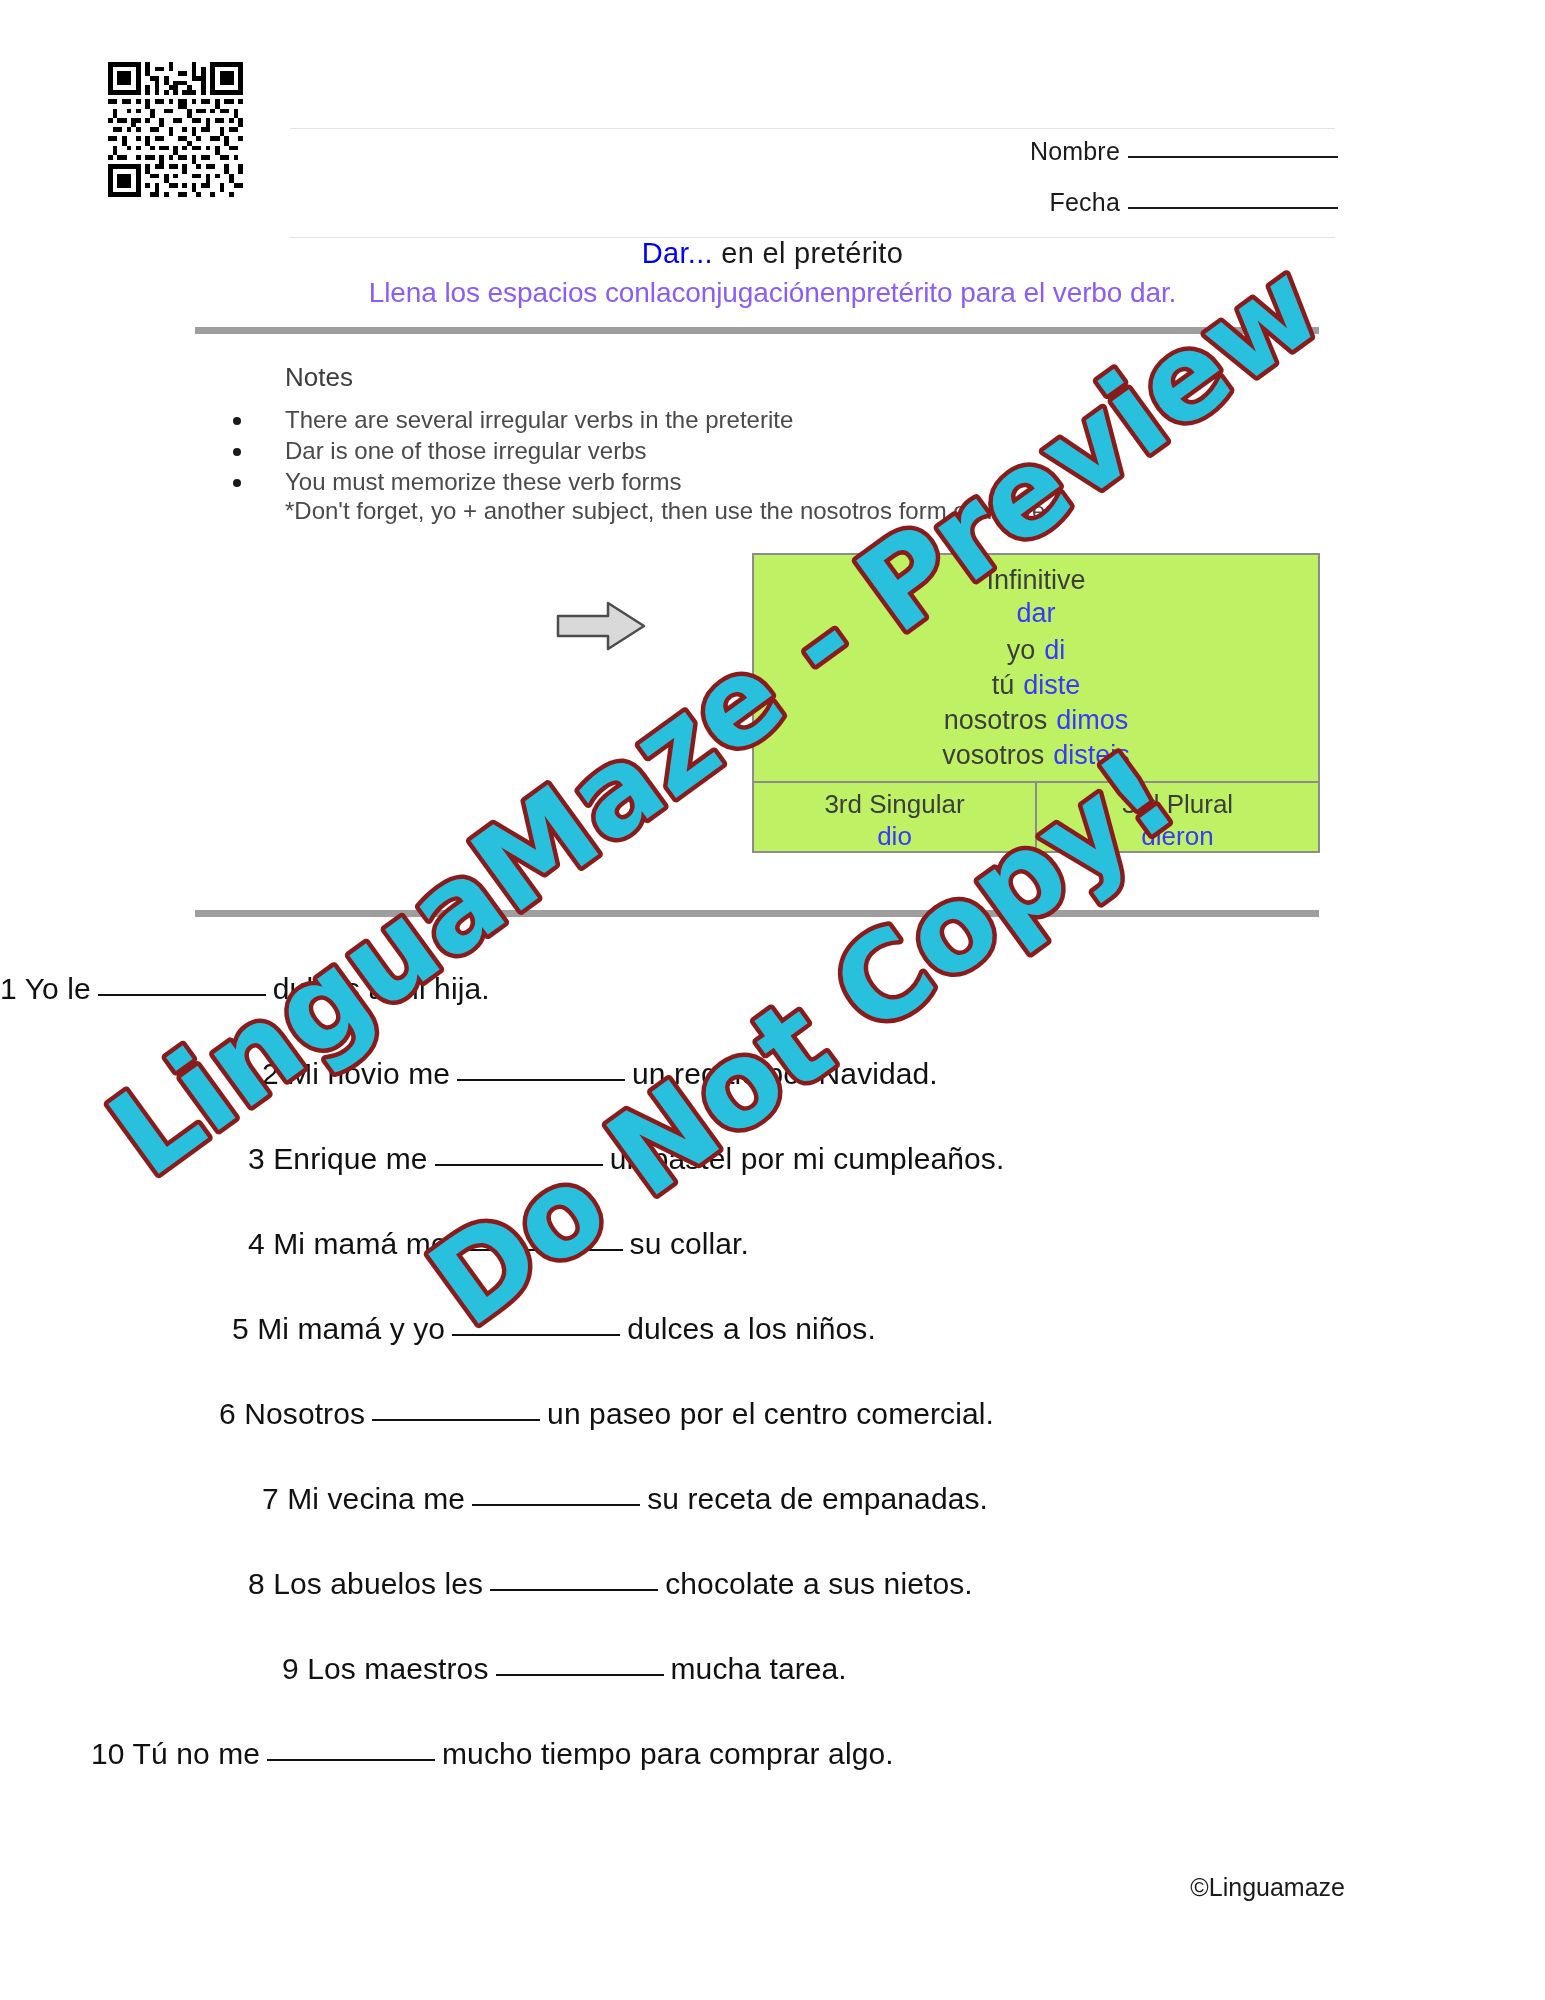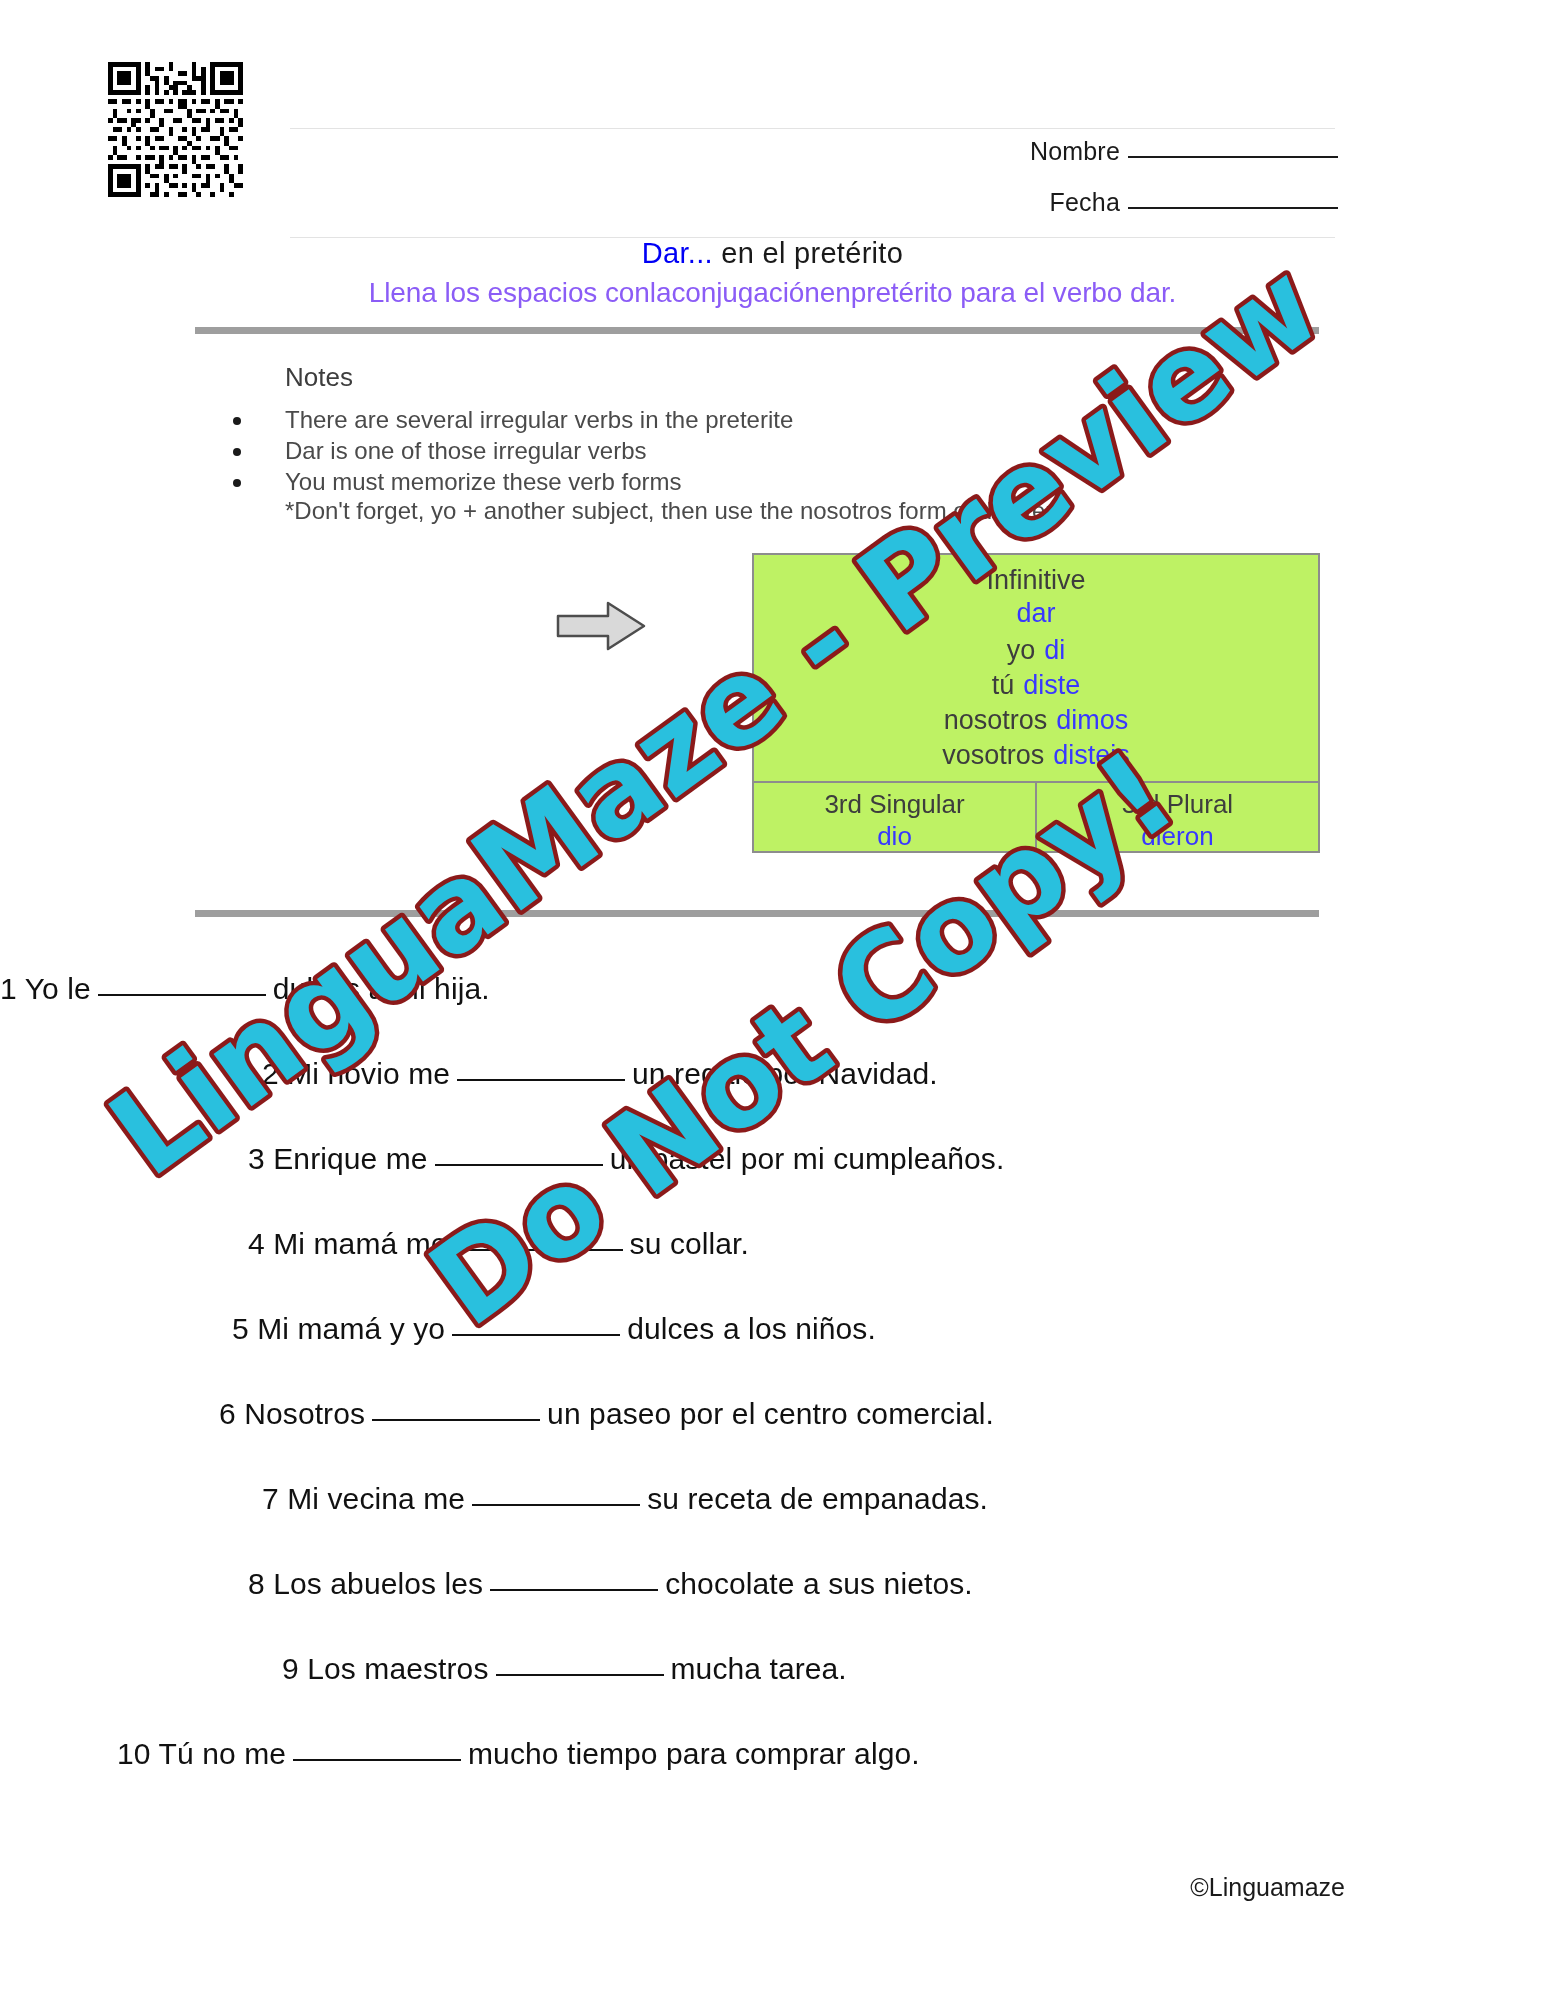--- a/index.html
+++ b/index.html
@@ -194,21 +194,21 @@
   
   #ex-1  .ex-inner { }
   #ex-2  .ex-inner { padding-left: 262px; }
   #ex-3  .ex-inner { padding-left: 248px; }
   #ex-4  .ex-inner { padding-left: 248px; }
   #ex-5  .ex-inner { padding-left: 232px; }
   #ex-6  .ex-inner { padding-left: 219px; }
   #ex-7  .ex-inner { padding-left: 262px; }
   #ex-8  .ex-inner { padding-left: 248px; }
   #ex-9  .ex-inner { padding-left: 272px; margin-left: 10px; }
-  #ex-10 .ex-inner { padding-left: 117px; }
+  #ex-10 .ex-inner { padding-left: 91px; }
 
   
   #footer-copyright {
     position: absolute;
     top: 1873px; right: 200px;
     font-size: 25px;
     color: #1a1a1a;
     font-family: "Liberation Sans", sans-serif;
   }
 

